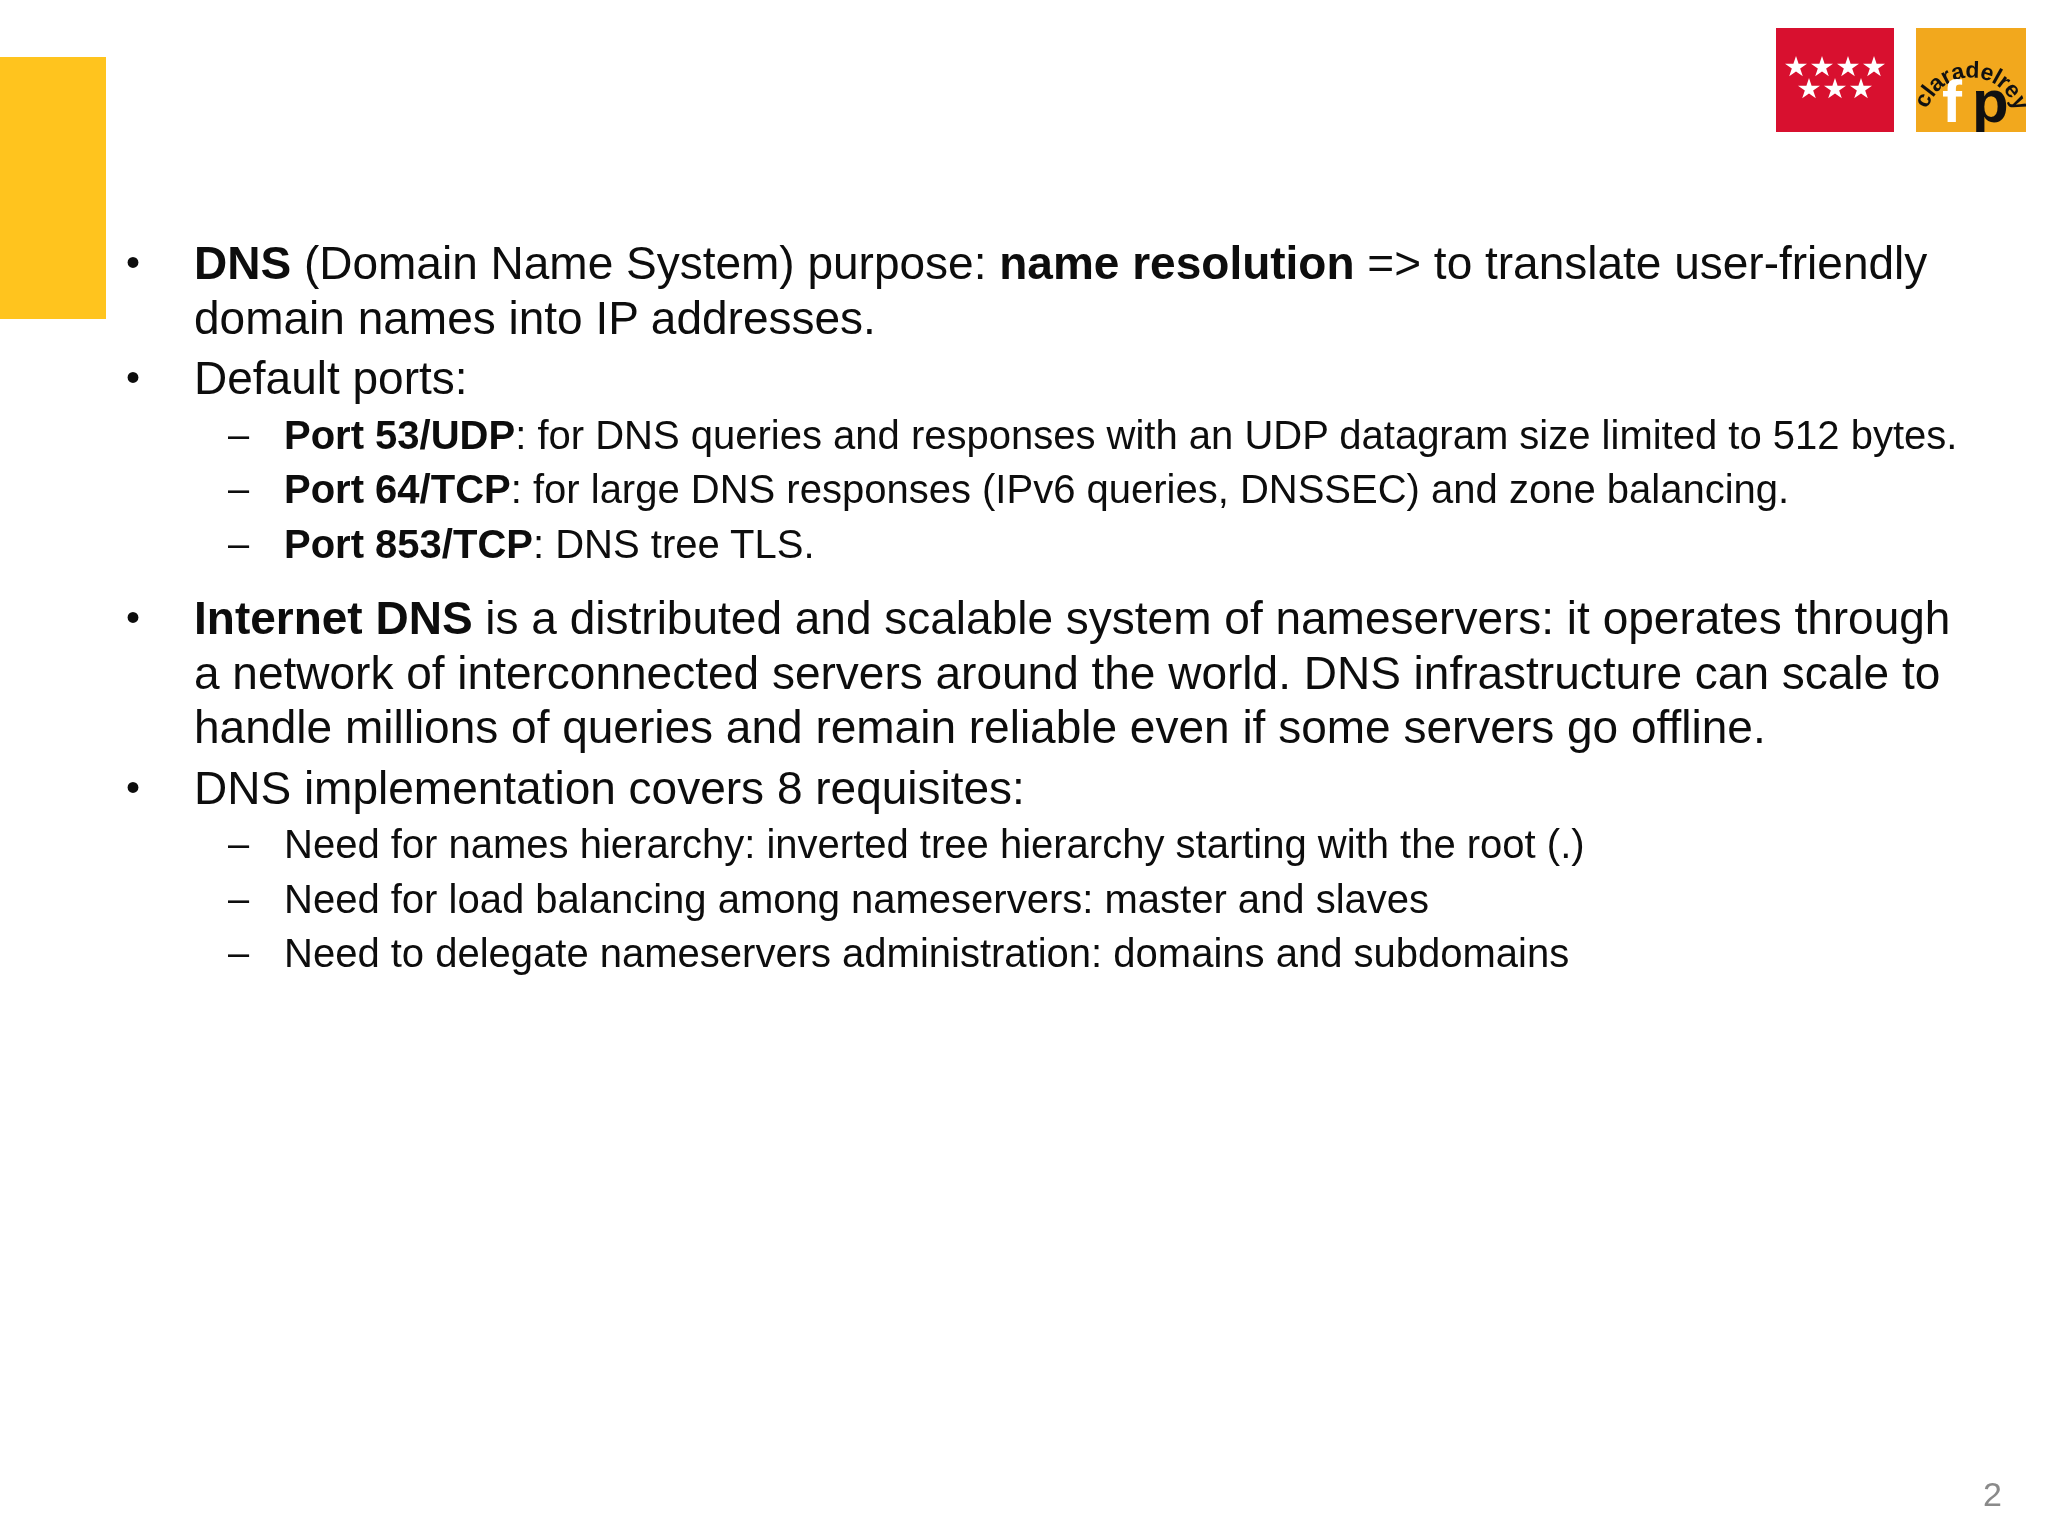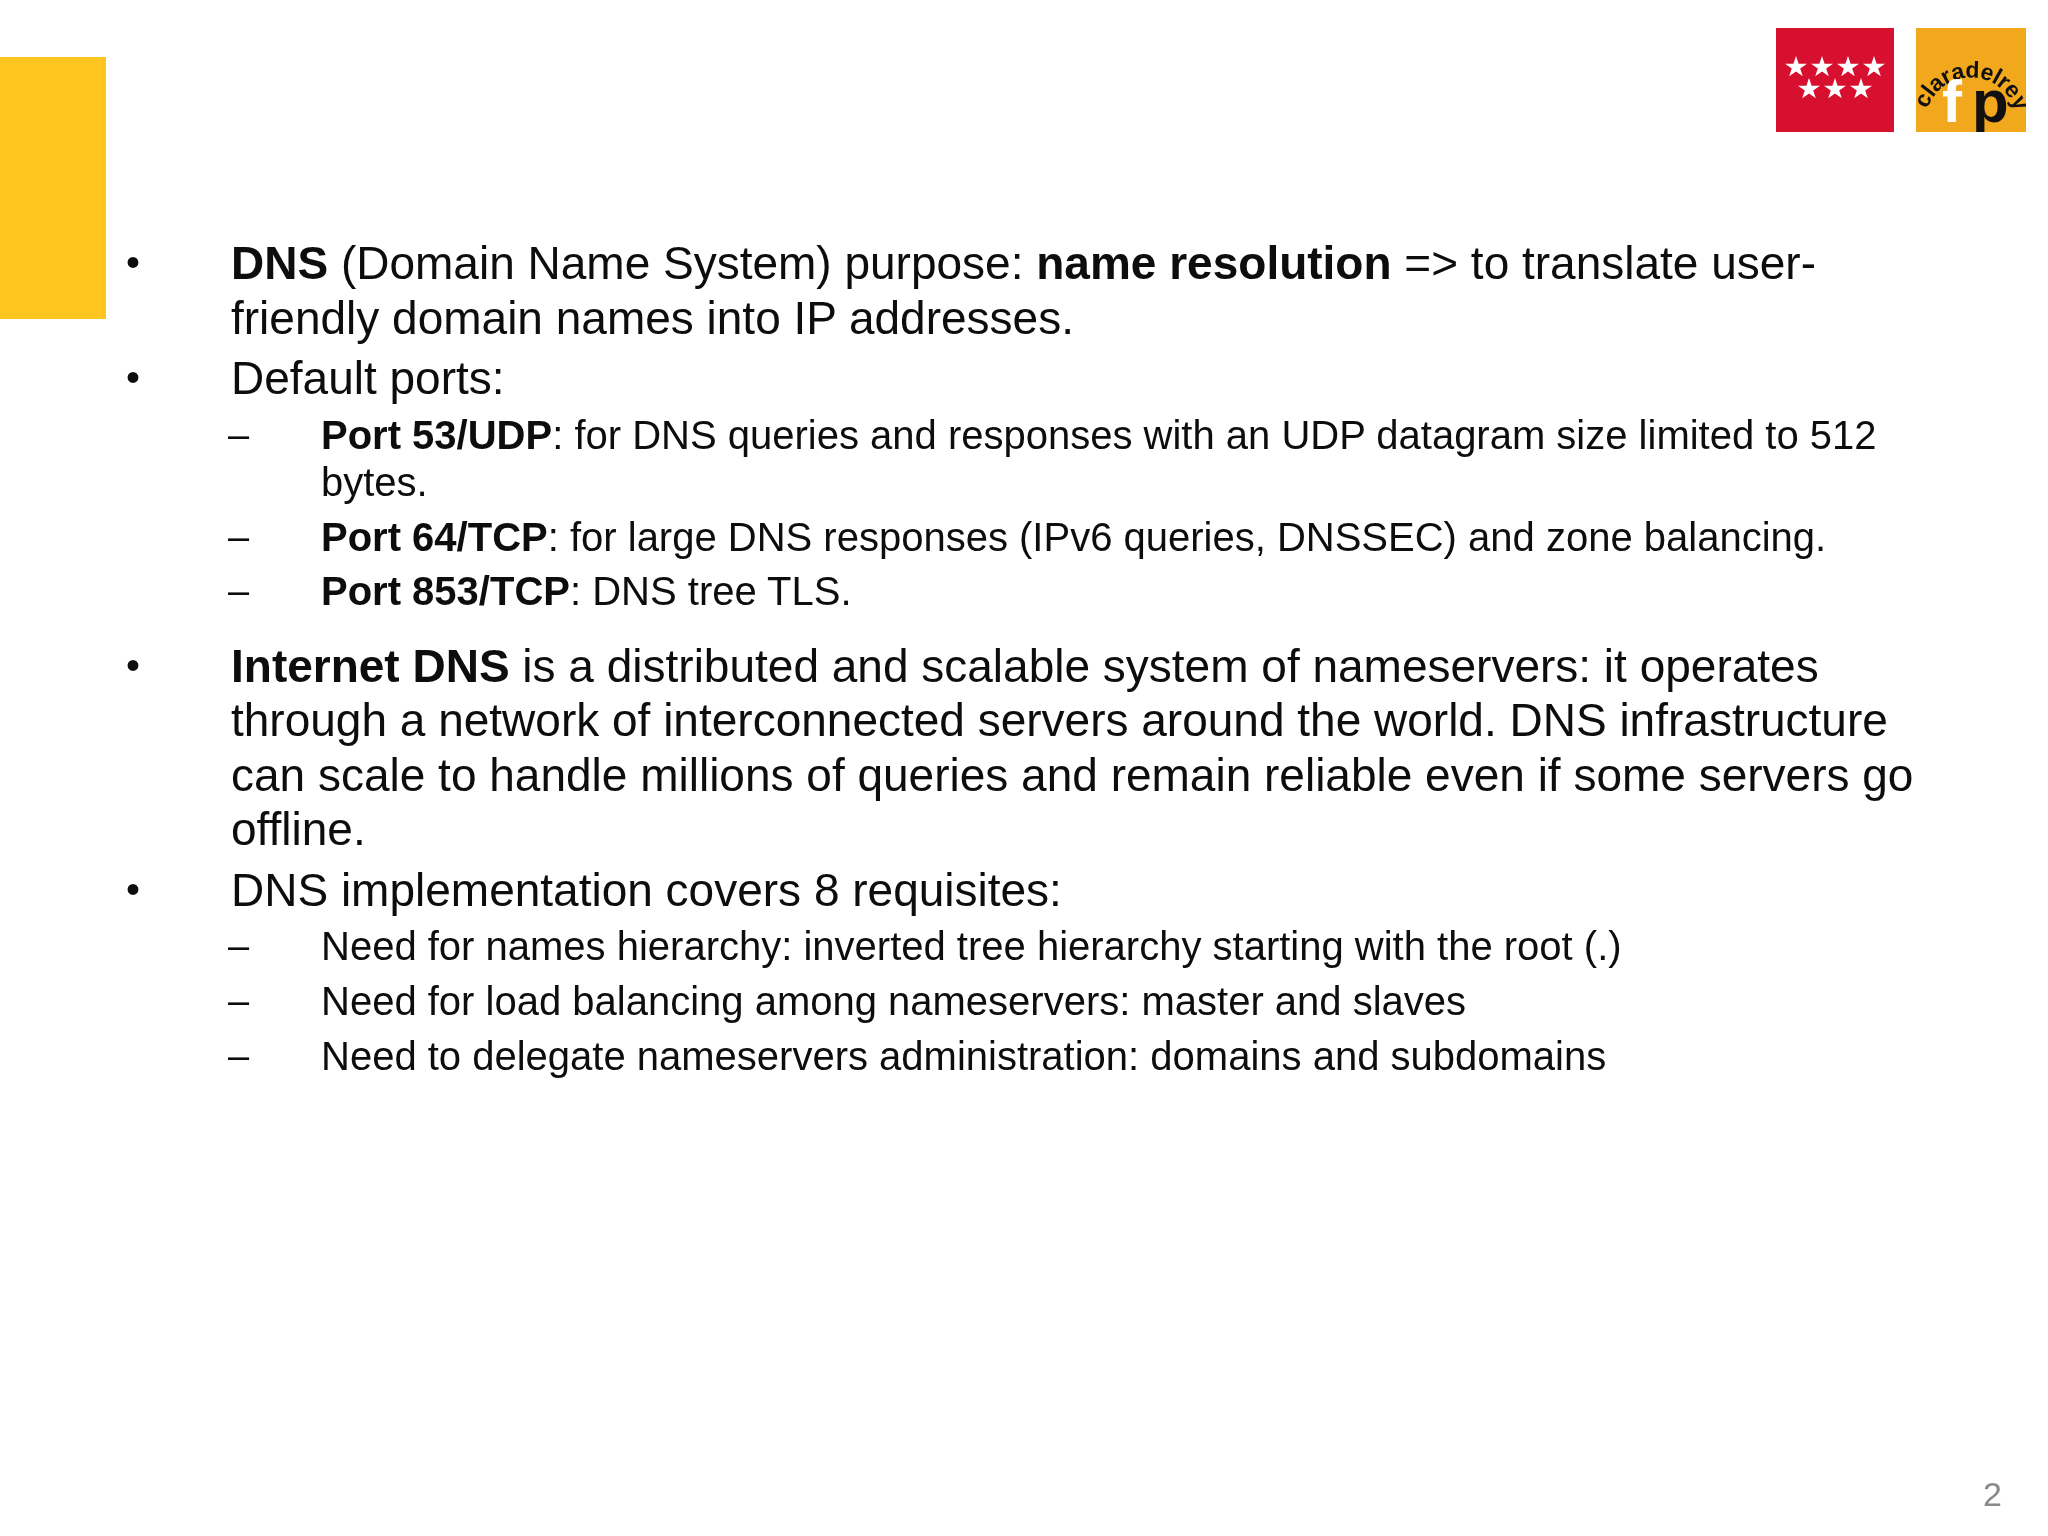--- a/index.html
+++ b/index.html
@@ -118,21 +118,20 @@
     font-size: 40px;
     line-height: 1.34;
   }
   .bullet.lvl2 > .marker {
     width: 56px;
     font-size: 38px;
     line-height: 1.22;
   }
   .btext {
     flex: 1 1 auto;
-    margin-left: 37px;
   }
   .btext b { font-weight: 700; }
   .gap-md { height: 16px; }
 
   
   #page-number {
     position: absolute;
     right: 46px;
     bottom: 22px;
     font-size: 34px;

